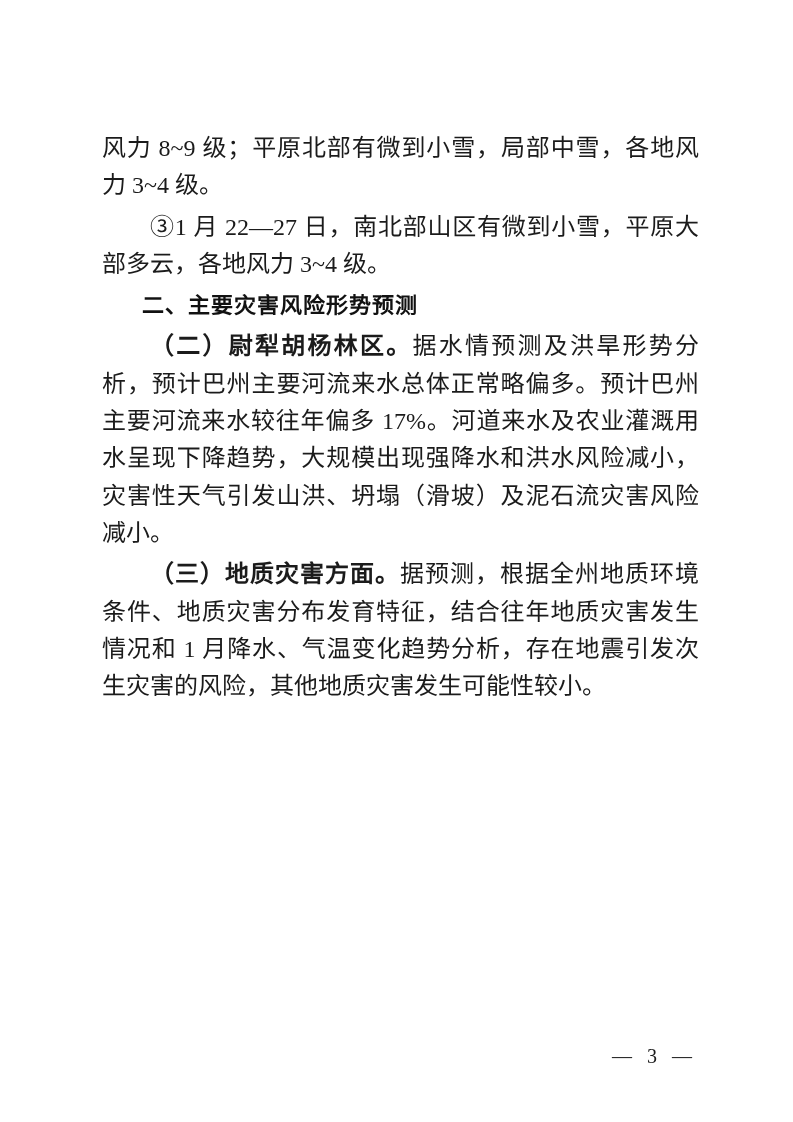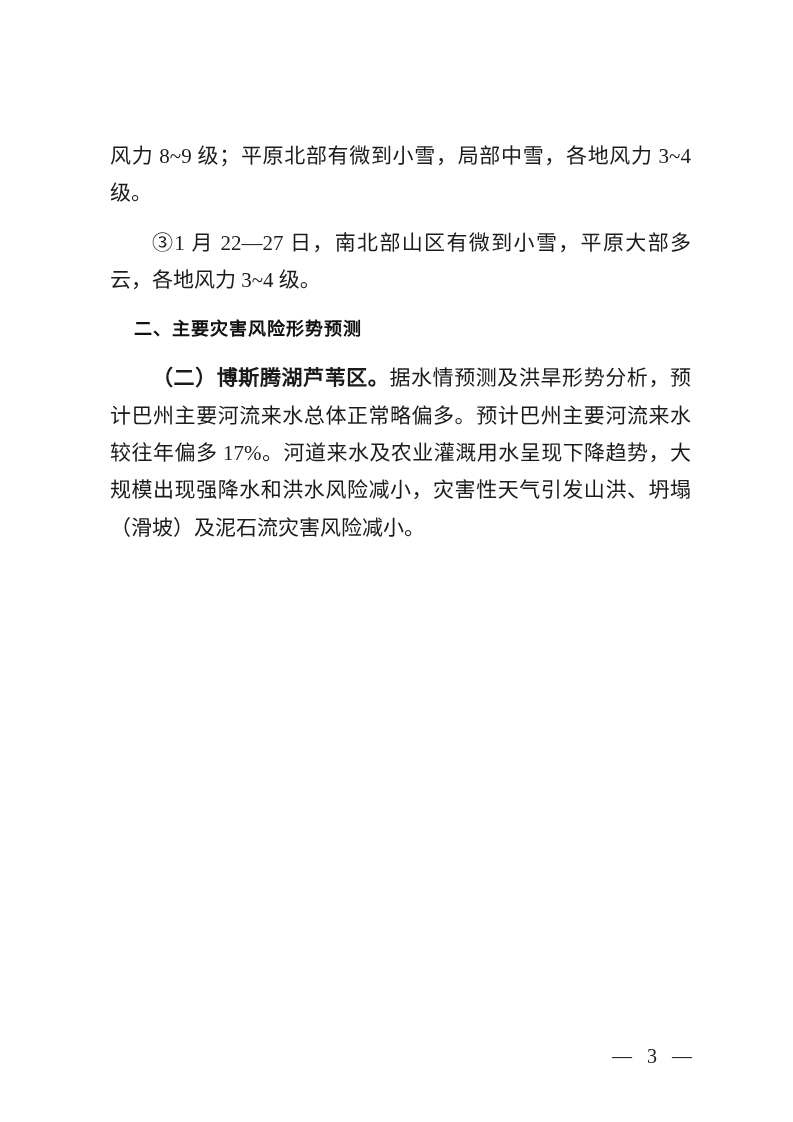--- a/index.html
+++ b/index.html
@@ -16,39 +16,39 @@
     overflow: hidden;
     color: #1b1b1b;
   }
   .doc-body {
     position: absolute;
     left: 98px;
     top: 126px;
     width: 605px;
   }
   .para {
-    margin: 12px;
+    margin: 4px;
     font-family: "Liberation Serif", "DejaVu Serif", serif;
-    font-size: 21px;
+    font-size: 24px;
     line-height: 37.3px;
     text-align: justify;
     text-justify: inter-character;
     color: #1b1b1b;
   }
   .para.indent {
     text-indent: 2em;
   }
   .lead {
     font-weight: bold;
   }
   .heading {
     margin: 0;
     font-family: "Liberation Sans", "DejaVu Sans", sans-serif;
     font-weight: bold;
-    font-size: 18px;
+    font-size: 22px;
     line-height: 37.3px;
     text-indent: 2em;
     letter-spacing: 1px;
     color: #111111;
   }
   .footer-page-number {
     position: absolute;
     top: 1045px;
     right: 96px;
     font-family: "Liberation Serif", "DejaVu Serif", serif;
@@ -59,16 +59,17 @@
   }
 </style>
 </head>
 <body>
 
 <div class="page">
   <div class="doc-body">
       <p class="para">风力 8~9 级；平原北部有微到小雪，局部中雪，各地风力 3~4 级。</p>
       <p class="para indent">③1 月 22—27 日，南北部山区有微到小雪，平原大部多云，各地风力 3~4 级。</p>
       <h2 class="heading">二、主要灾害风险形势预测</h2>
-      <p class="para indent"><span class="lead">（二）博斯腾湖芦苇区。</span>据水情预测及洪旱形势分析，预计巴州主要河流来水总体正常略偏多。预计巴州主要河流来水较往年偏多 17%。河道来水及农业灌溉用水呈现下降趋势，大规模出现强降水和洪水风险减小，灾害性天气引发山洪、坍塌（滑坡）及泥石流灾害风险减小。</p>
+      <p class="para indent"><span class="lead">（二）尉犁胡杨林区。</span>据水情预测及洪旱形势分析，预计巴州主要河流来水总体正常略偏多。预计巴州主要河流来水较往年偏多 17%。河道来水及农业灌溉用水呈现下降趋势，大规模出现强降水和洪水风险减小，灾害性天气引发山洪、坍塌（滑坡）及泥石流灾害风险减小。</p>
+      <p class="para indent"><span class="lead">（三）地质灾害方面。</span>据预测，根据全州地质环境条件、地质灾害分布发育特征，结合往年地质灾害发生情况和 1 月降水、气温变化趋势分析，存在地震引发次生灾害的风险，其他地质灾害发生可能性较小。</p>
     </div>
   <div class="footer-page-number">— 3 —</div>
 </div>
 
 </body></html>

